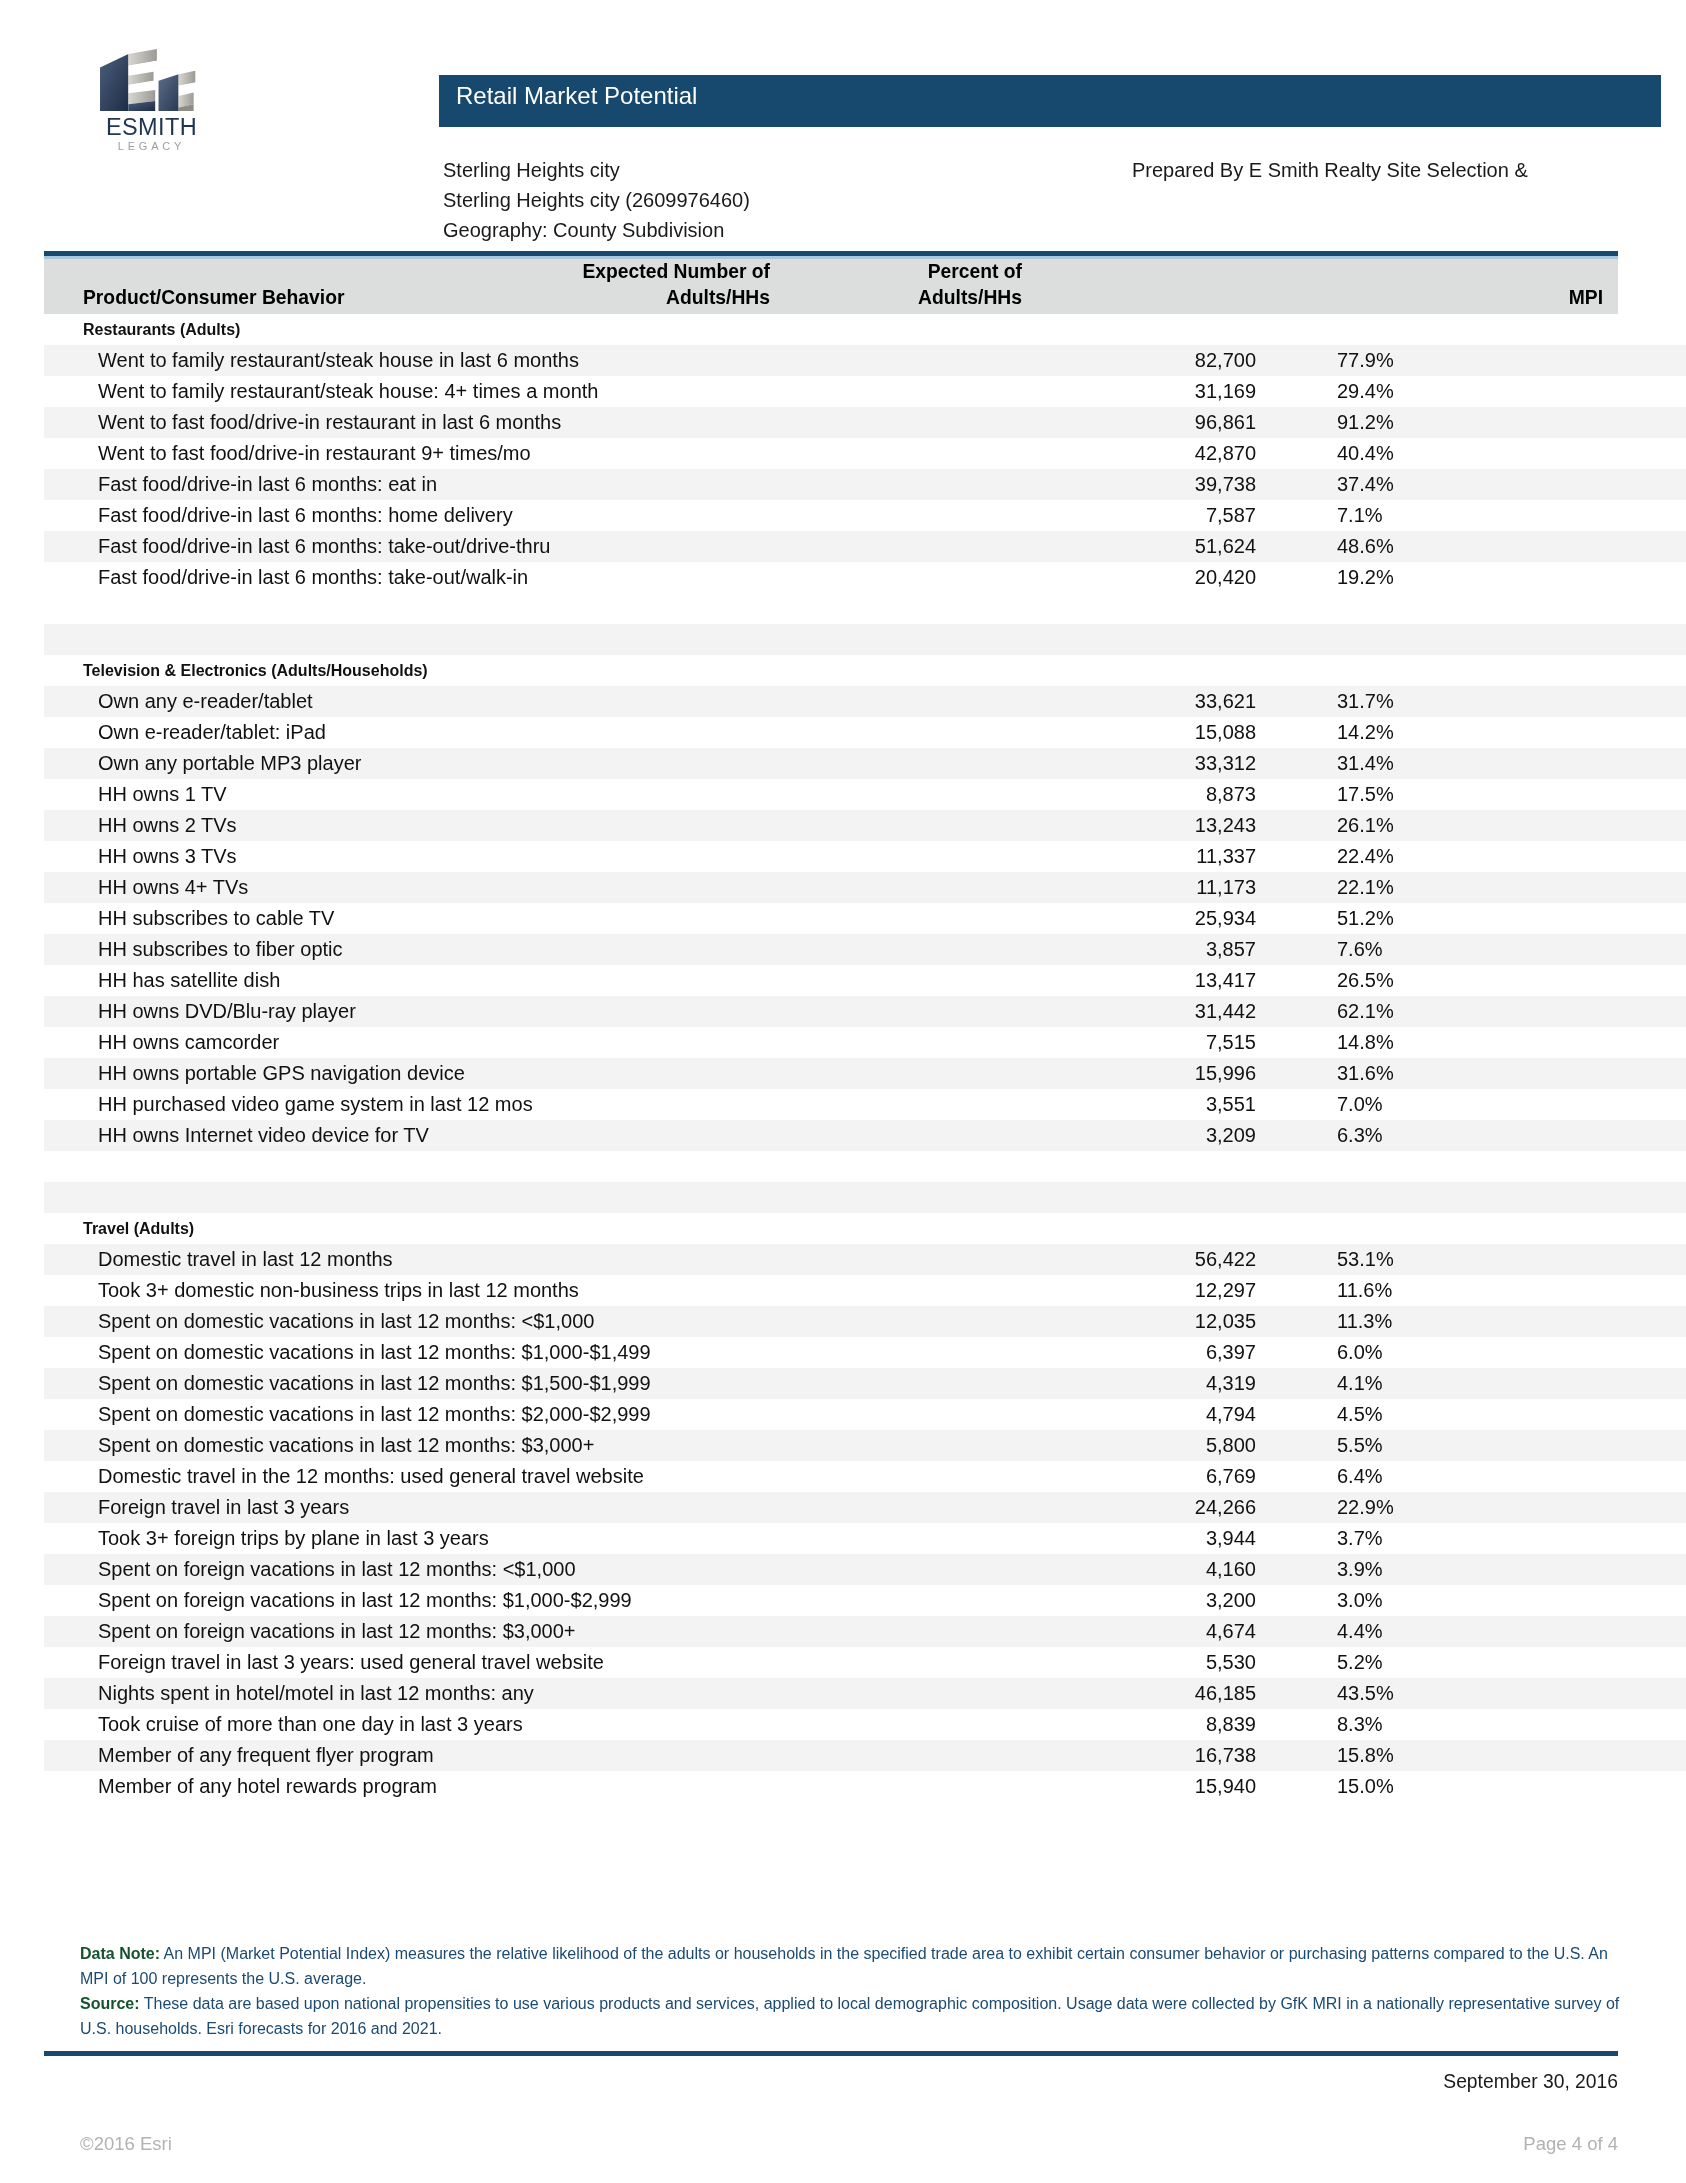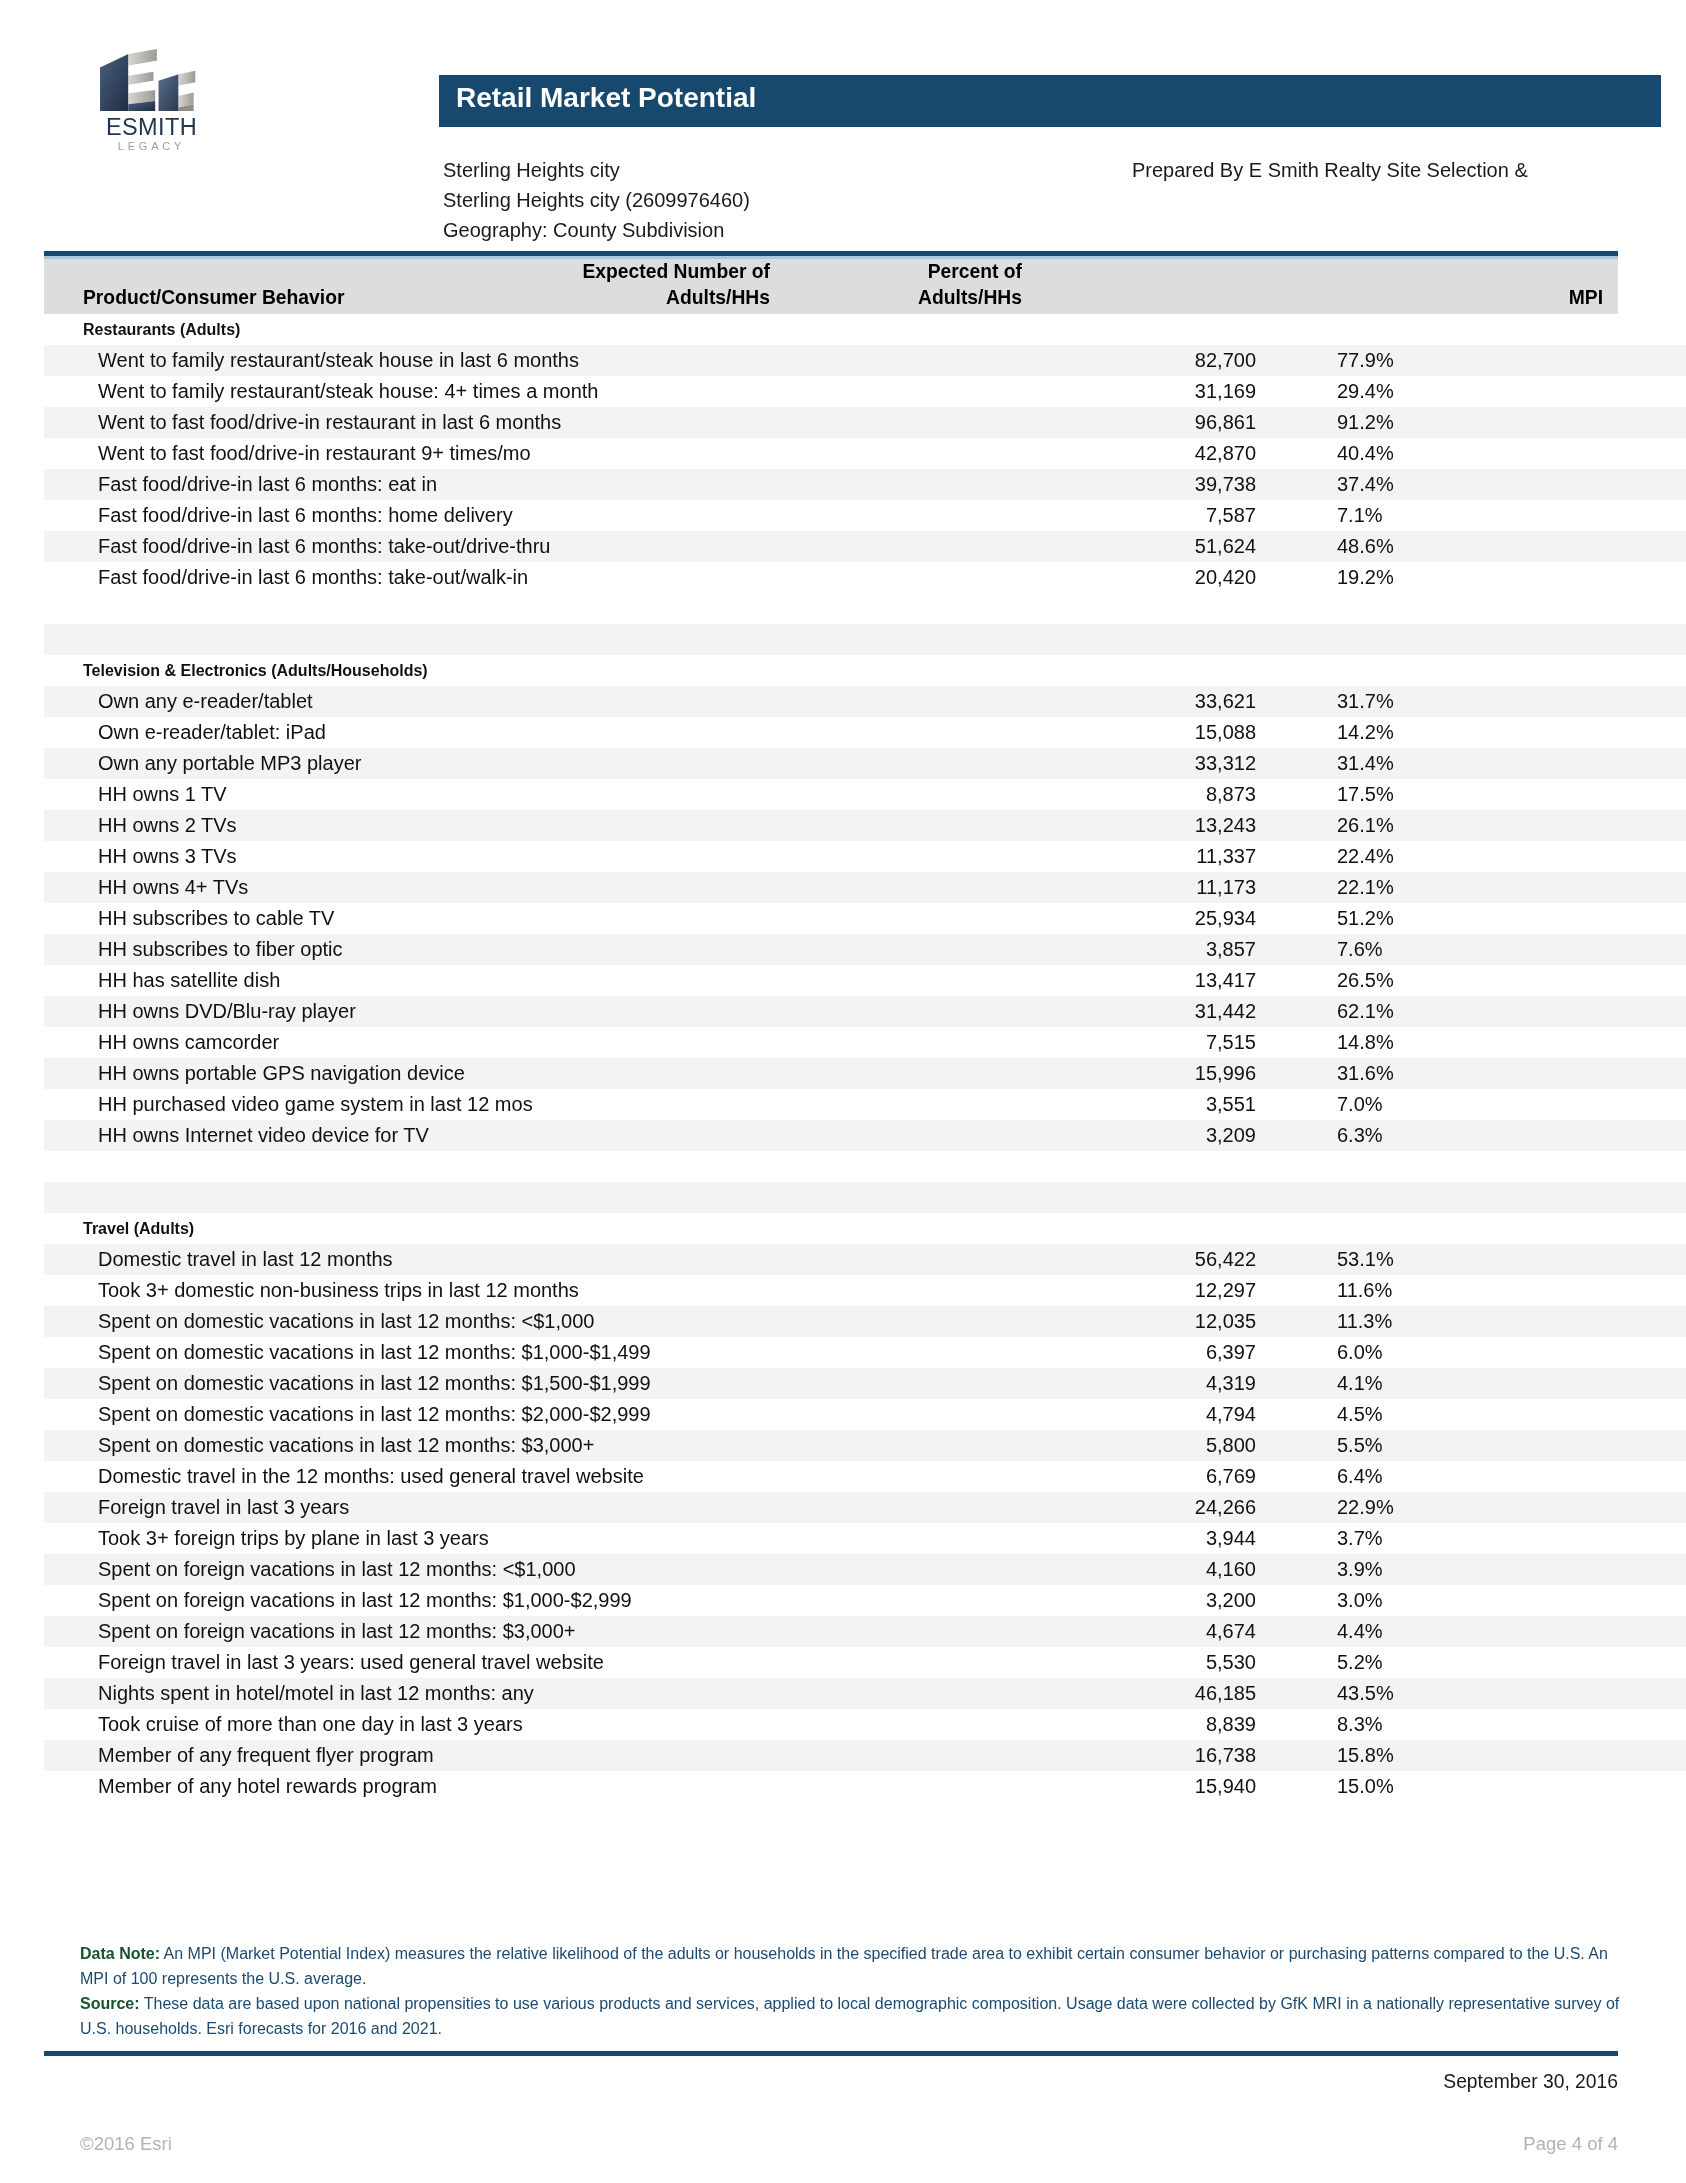--- a/index.html
+++ b/index.html
@@ -60,22 +60,22 @@
     top: 75px;
     width: 1222px;
     height: 52px;
     background: #17496f;
   }
   .title-bar-text {
     position: absolute;
     left: 17px;
     top: 6.7px;
     font-family: "Liberation Sans", sans-serif;
-    font-size: 28px;
-    font-weight: 700;
+    font-size: 24px;
+    font-weight: 400;
     color: #ffffff;
     white-space: nowrap;
   }
 
   .subhead {
     position: absolute;
     left: 443px;
     top: 155px;
     font-family: "Liberation Sans", sans-serif;
     font-size: 20px;

